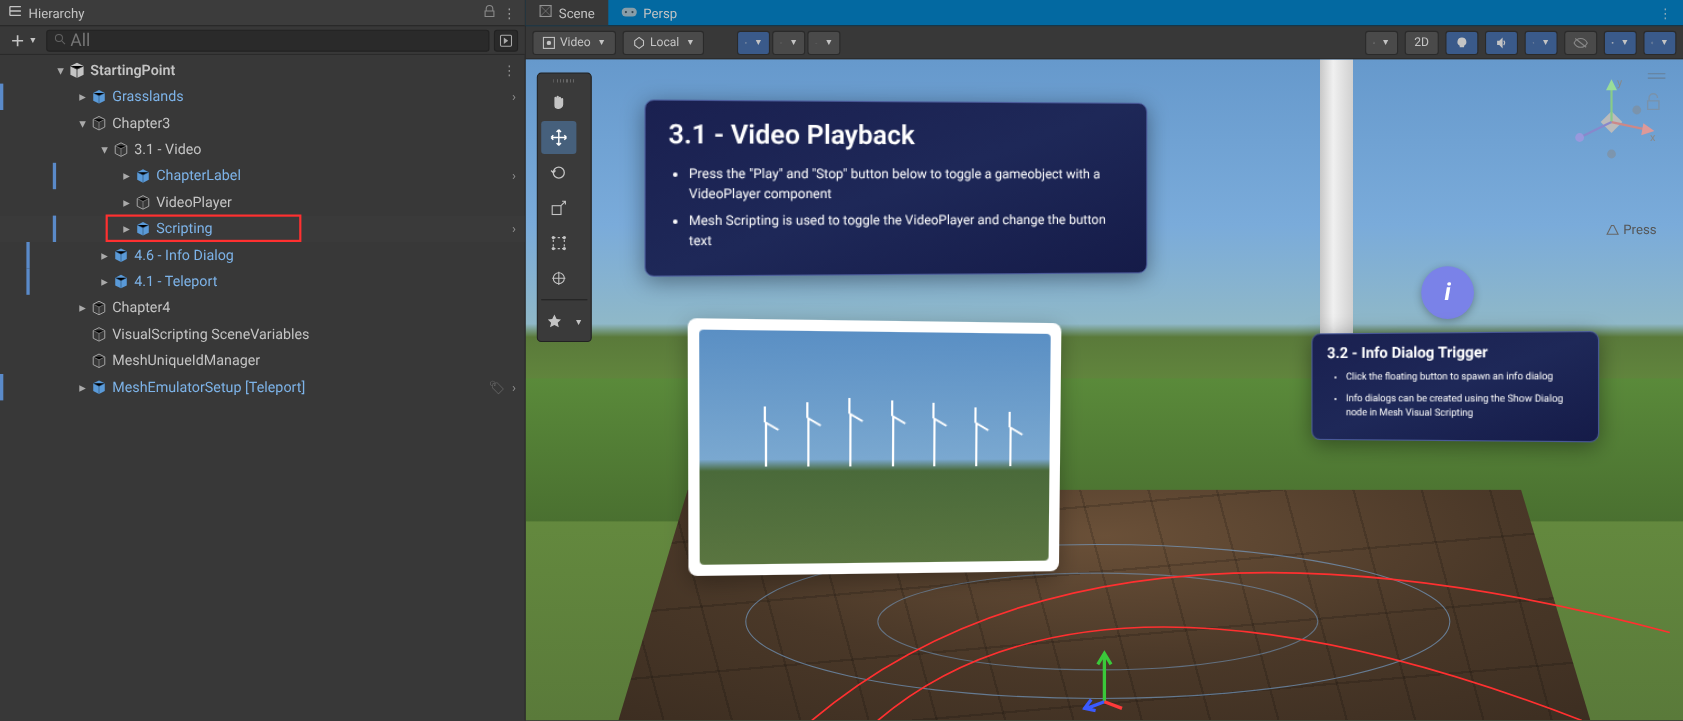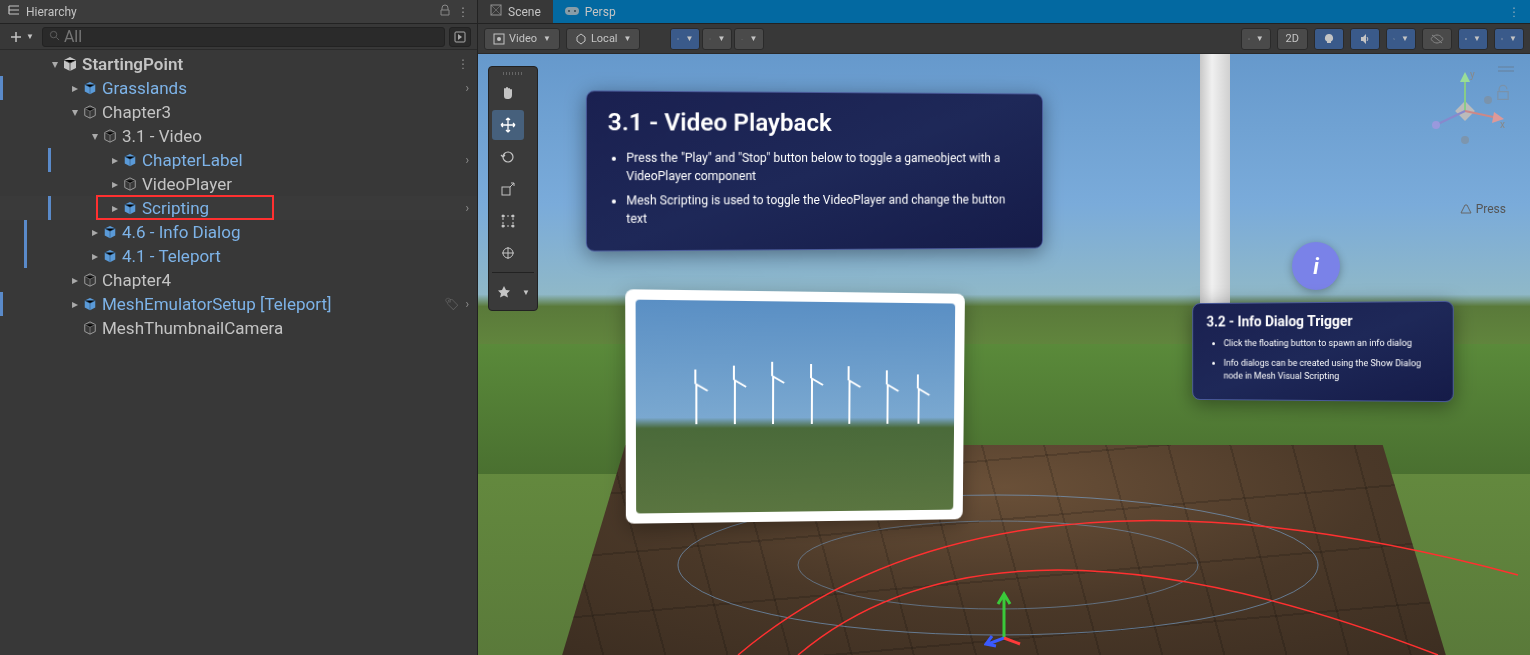--- a/index.html
+++ b/index.html
@@ -22,21 +22,21 @@
 .search-icon { margin-right: 4px; opacity: 0.6; }
 .pickr-btn { width: 22px; height: 20px; background: #2a2a2a; border: 1px solid #222; border-radius: 3px; display: flex; align-items: center; justify-content: center; cursor: pointer; }
 
 .tree { flex: 1; overflow: auto; padding-top: 2px; }
 .tree-row { height: 24px; display: flex; align-items: center; position: relative; cursor: pointer; }
 .red-box { position: absolute; border: 2px solid #ff3030; pointer-events: none; }
 .indent { display: inline-block; }
 .bar-marker { position: absolute; left: 0; width: 3px; height: 24px; background: #5a8ac9; }
 .foldout { width: 14px; display: inline-flex; justify-content: center; color: #aaa; }
 .cube-icon { width: 16px; height: 16px; margin-right: 4px; display: inline-flex; align-items: center; justify-content: center; }
-.tree-label { font-size: 17px; white-space: nowrap; }
+.tree-label { font-size: 13px; white-space: nowrap; }
 .label-blue { color: #7db3e8; }
 .label-grey { color: #c4c4c4; }
 .row-right { margin-left: auto; margin-right: 8px; display: flex; gap: 6px; opacity: 0.6; }
 .tag-icon { opacity: 0.6; }
 
 
 .right-panel { flex: 1; display: flex; flex-direction: column; background: #383838; }
 .tabs-row { height: 24px; display: flex; align-items: center; background: #0369a1; border-bottom: 1px solid #222; }
 .tab { padding: 0 12px; height: 100%; display: flex; align-items: center; gap: 6px; cursor: pointer; font-size: 12px; }
 .tab.active { background: #383838; }
@@ -267,49 +267,59 @@
       <span class="foldout">▸</span>
       <span class="cube-icon">
           <svg width="14" height="14" viewBox="0 0 16 16">
             <path d="M8 1L2 4v8l6 3 6-3V4z" fill="none" stroke="#aaa"></path>
             <path d="M2 4l6 3 6-3M8 7v8" stroke="#aaa" stroke-width="0.6"></path>
           </svg>
         </span>
       <span class="tree-label label-grey">Chapter4</span>
     </div>
 
-
+    <div class="tree-row">
+      <span class="indent" style="width:82px"></span>
+      <span class="cube-icon">
+          <svg width="14" height="14" viewBox="0 0 16 16">
+            <path d="M8 1L2 4v8l6 3 6-3V4z" fill="none" stroke="#aaa"></path>
+            <path d="M2 4l6 3 6-3M8 7v8" stroke="#aaa" stroke-width="0.6"></path>
+          </svg>
+        </span>
+      <span class="tree-label label-grey">VisualScripting SceneVariables</span>
+    </div>
+
+    <div class="tree-row">
+      <span class="indent" style="width:82px"></span>
+      <span class="cube-icon">
+          <svg width="14" height="14" viewBox="0 0 16 16">
+            <path d="M8 1L2 4v8l6 3 6-3V4z" fill="none" stroke="#aaa"></path>
+            <path d="M2 4l6 3 6-3M8 7v8" stroke="#aaa" stroke-width="0.6"></path>
+          </svg>
+        </span>
+      <span class="tree-label label-grey">MeshUniqueIdManager</span>
+    </div>
 
     <div class="tree-row">
       <span class="bar-marker"></span>
       <span class="indent" style="width:68px"></span>
       <span class="foldout">▸</span>
       <span class="cube-icon">
           <svg width="14" height="14" viewBox="0 0 16 16">
             <path d="M8 1L2 4v8l6 3 6-3V4z" fill="#5a9ad8"></path>
             <path d="M2 4l6 3 6-3M8 7v8" stroke="#2a4a6a" stroke-width="0.6"></path>
           </svg>
         </span>
       <span class="tree-label label-blue">MeshEmulatorSetup [Teleport]</span>
       <span class="row-right">
           <span class="tag-icon">🏷</span>
           <span>›</span>
         </span>
     </div>
 
-    <div class="tree-row">
-      <span class="indent" style="width:82px"></span>
-      <span class="cube-icon">
-          <svg width="14" height="14" viewBox="0 0 16 16">
-            <path d="M8 1L2 4v8l6 3 6-3V4z" fill="none" stroke="#aaa"></path>
-            <path d="M2 4l6 3 6-3M8 7v8" stroke="#aaa" stroke-width="0.6"></path>
-          </svg>
-        </span>
-      <span class="tree-label label-grey">MeshThumbnailCamera</span>
-    </div>
 
   </div>
 </div>
 
 <div class="right-panel">
   <div class="tabs-row">
     <div class="tab active">
       <span class="tab-icon">
         <svg width="12" height="12" viewBox="0 0 12 12">
             <rect x="1" y="1" width="10" height="10" stroke="#aaa" fill="none"></rect>

